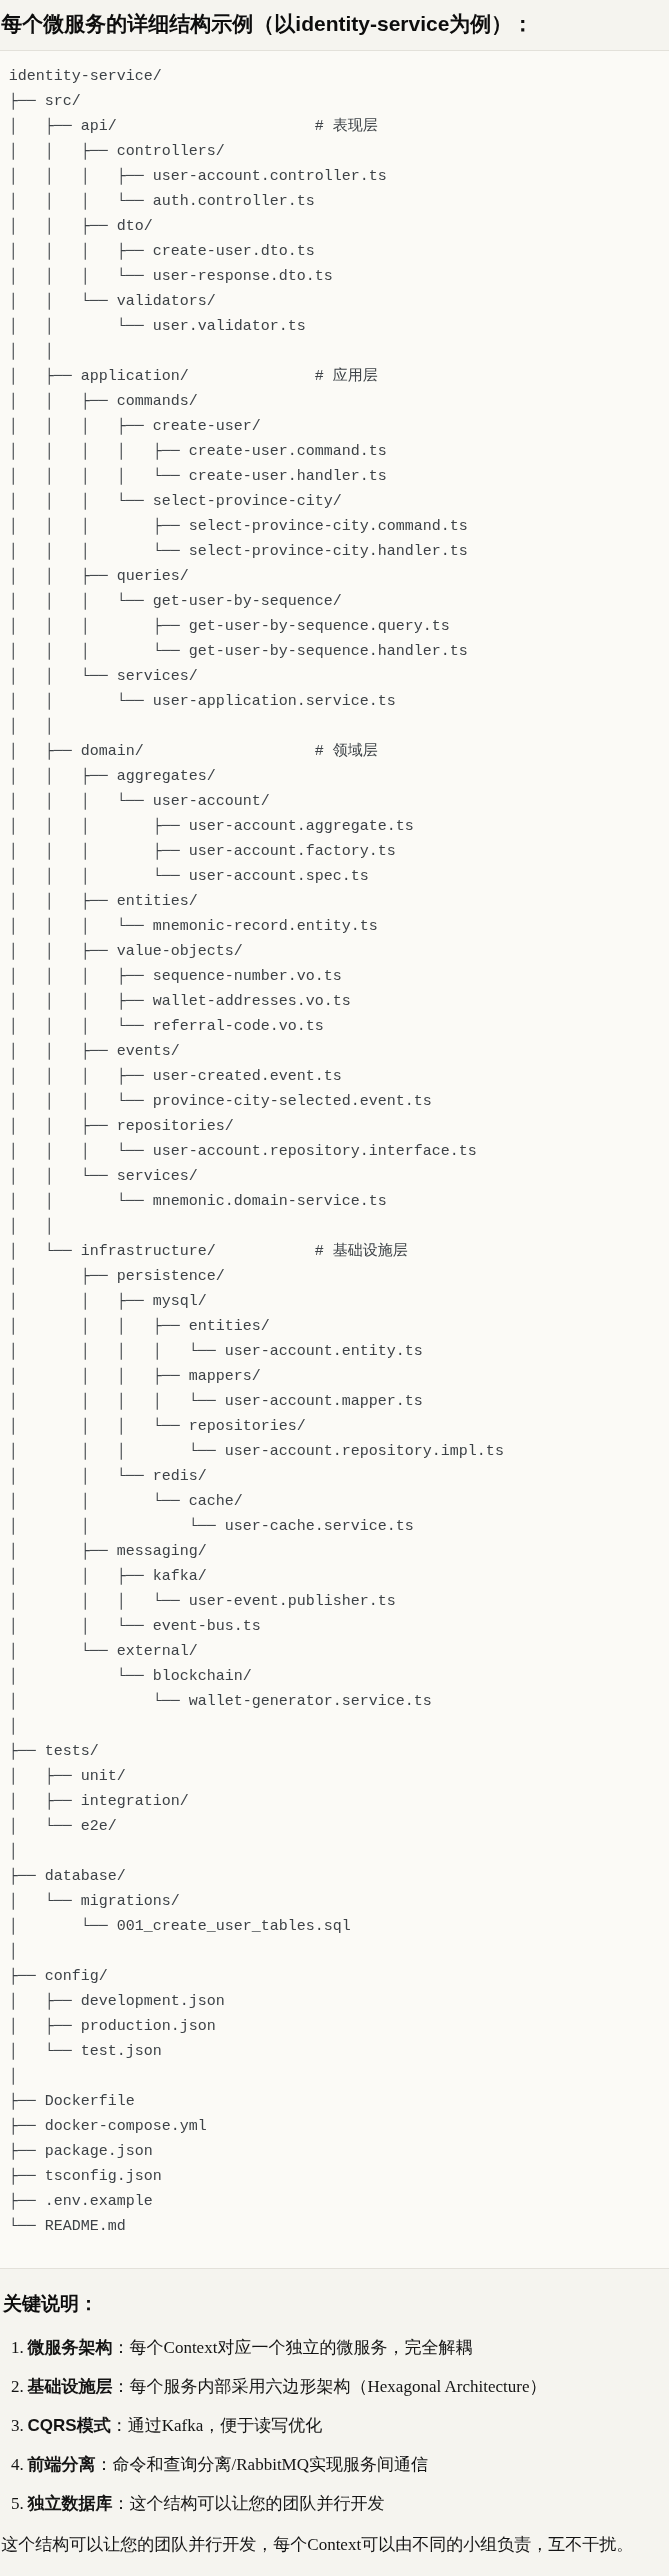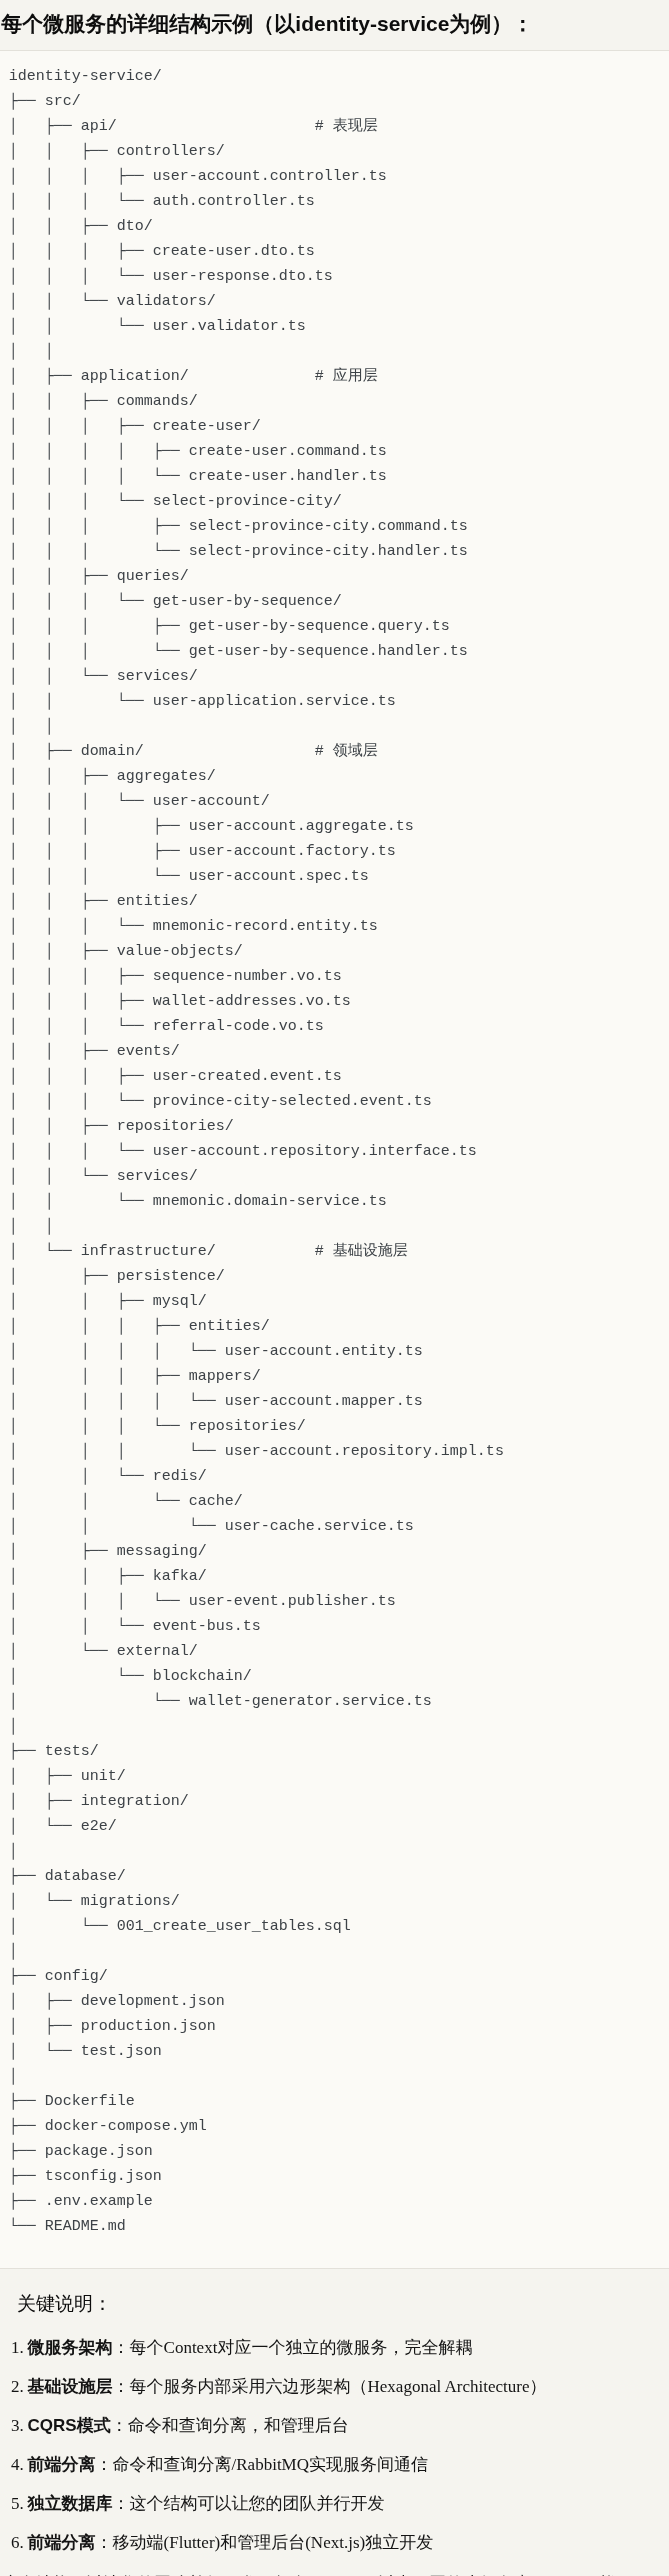--- a/index.html
+++ b/index.html
@@ -33,23 +33,23 @@
     padding: 12.5px 8.8px 29px 8.8px;
     font-family: Liberation Mono, monospace;
     font-size: 15px;
     line-height: 25px;
     color: #3d4247;
     white-space: pre;
     overflow: hidden;
   }
   .notes-heading {
     margin: 21px 0 19px 0;
-    padding: 0 17px;
+    padding: 0 3px;
     font-family: "Liberation Sans", sans-serif;
-    font-weight: 400;
+    font-weight: 700;
     font-size: 19px;
     line-height: 27.5px;
     color: #0d0d0d;
   }
   .notes-list {
     padding-left: 11px;
   }
   .note-item {
     font-size: 17px;
     line-height: 24px;
@@ -169,20 +169,19 @@
 ├── tsconfig.json
 ├── .env.example
 └── README.md</pre>
 </div>
 
 <h2 class="notes-heading">关键说明：</h2>
 
 <div class="notes-list">
     <div class="note-item"><span class="note-num">1.</span><span class="note-label">微服务架构</span><span class="note-text">：每个Context对应一个独立的微服务，完全解耦</span></div>
     <div class="note-item"><span class="note-num">2.</span><span class="note-label">基础设施层</span><span class="note-text">：每个服务内部采用六边形架构（Hexagonal Architecture）</span></div>
-    <div class="note-item"><span class="note-num">3.</span><span class="note-label">CQRS模式</span><span class="note-text">：命令和查询分离，和管理后台</span></div>
+    <div class="note-item"><span class="note-num">3.</span><span class="note-label">CQRS模式</span><span class="note-text">：通过Kafka，便于读写优化</span></div>
     <div class="note-item"><span class="note-num">4.</span><span class="note-label">前端分离</span><span class="note-text">：命令和查询分离/RabbitMQ实现服务间通信</span></div>
     <div class="note-item"><span class="note-num">5.</span><span class="note-label">独立数据库</span><span class="note-text">：这个结构可以让您的团队并行开发</span></div>
-    <div class="note-item"><span class="note-num">6.</span><span class="note-label">前端分离</span><span class="note-text">：移动端(Flutter)和管理后台(Next.js)独立开发</span></div>
   </div>
 
 <p class="doc-footer">这个结构可以让您的团队并行开发，每个Context可以由不同的小组负责，互不干扰。</p>
 
 
 </body></html>

